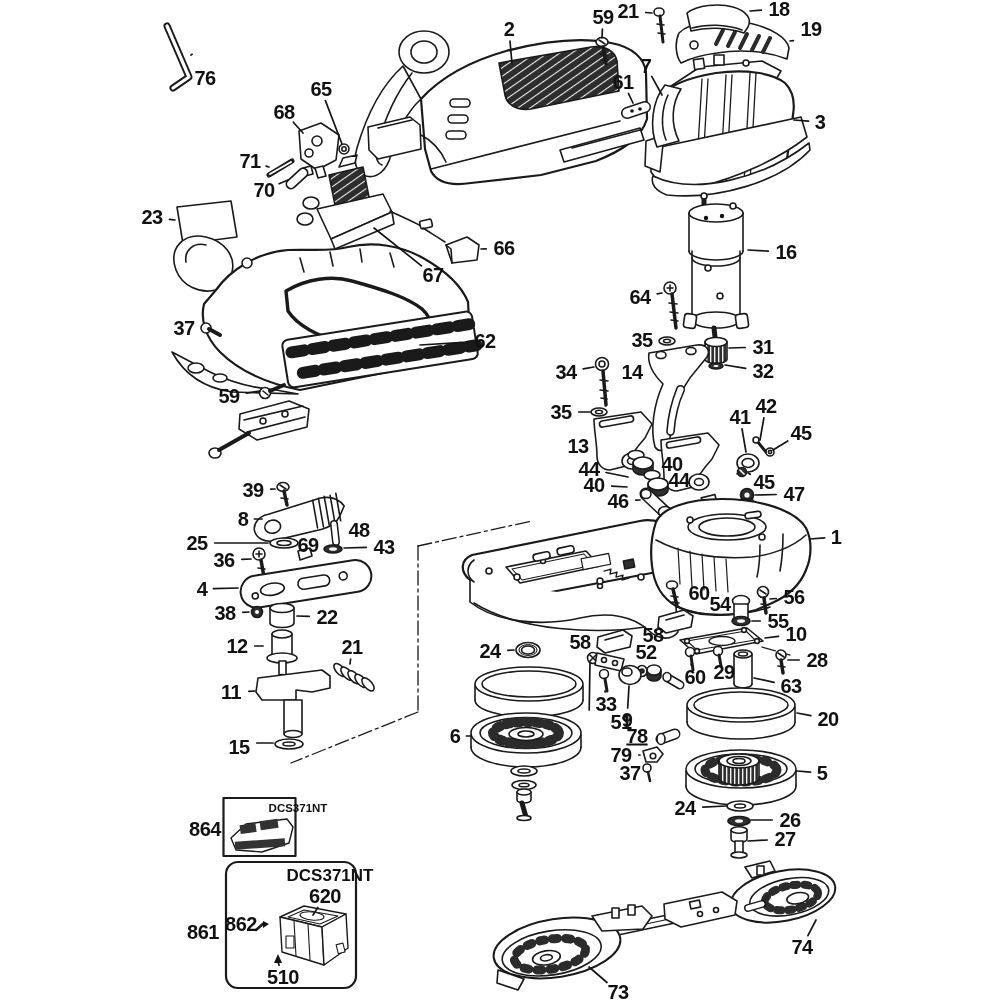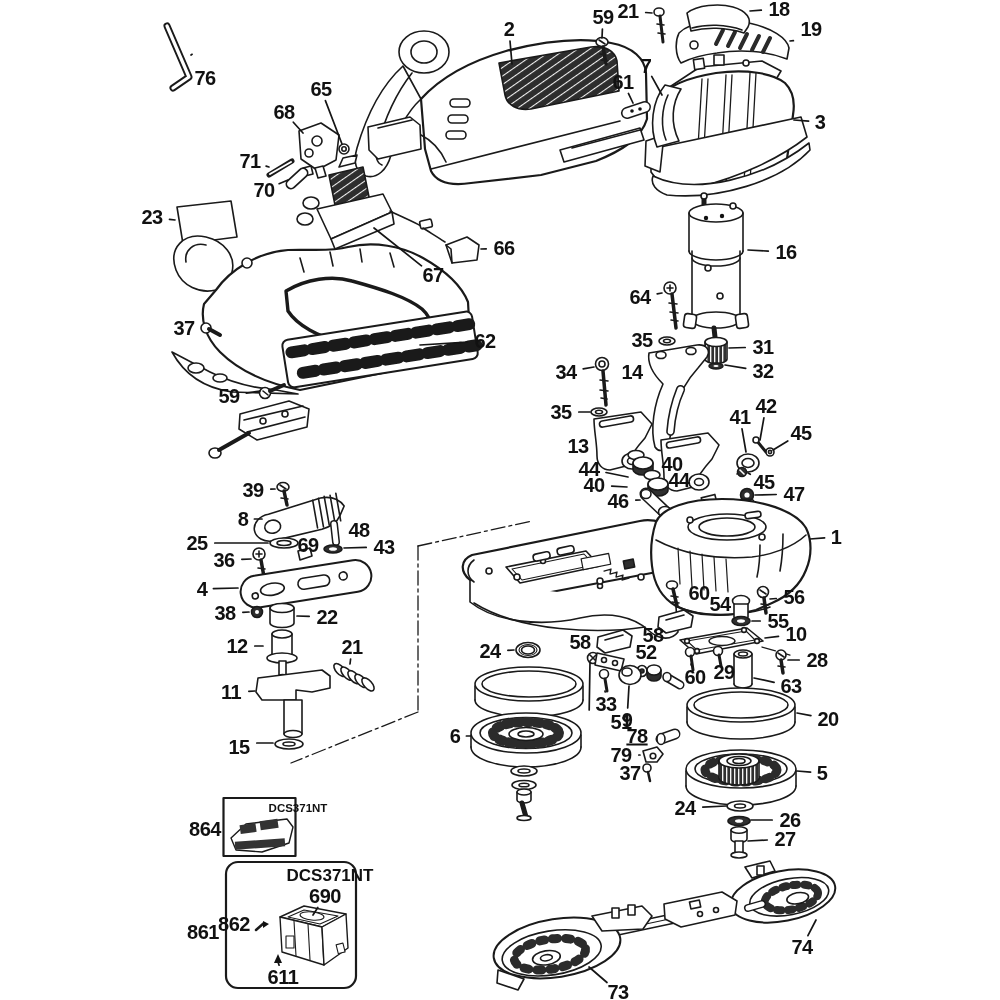--- a/index.html
+++ b/index.html
@@ -664,23 +664,23 @@
       <div class="callout" style="left: 621px; top: 755px;">79</div>
       <div class="callout" style="left: 630px; top: 773px;">37</div>
       <div class="callout" style="left: 822px; top: 773px;">5</div>
       <div class="callout" style="left: 685px; top: 808px;">24</div>
       <div class="callout" style="left: 790px; top: 820px;">26</div>
       <div class="callout" style="left: 785px; top: 839px;">27</div>
       <div class="callout" style="left: 802px; top: 947px;">74</div>
       <div class="callout" style="left: 618px; top: 992px;">73</div>
       <div class="callout" style="left: 205px; top: 829px;">864</div>
       <div class="callout" style="left: 203px; top: 932px;">861</div>
-      <div class="callout" style="left: 325px; top: 896px;">690</div>
-      <div class="callout" style="left: 234px; top: 924px; text-align: center;">862</div>
-      <div class="callout" style="left: 283px; top: 977px;">611</div>
+      <div class="callout" style="left: 325px; top: 896px;">620</div>
+      <div class="callout" style="left: 241px; top: 924px; text-align: center;">862</div>
+      <div class="callout" style="left: 283px; top: 977px;">510</div>
       <div class="callout" style="left: 253px; top: 490px;">39</div>
       <div class="callout" style="left: 243px; top: 519px;">8</div>
       <div class="callout" style="left: 359px; top: 530px;">48</div>
       <div class="callout" style="left: 197px; top: 543px;">25</div>
       <div class="callout" style="left: 308px; top: 545px;">69</div>
       <div class="callout" style="left: 384px; top: 547px;">43</div>
       <div class="callout" style="left: 224px; top: 560px;">36</div>
       <div class="callout" style="left: 202px; top: 589px;">4</div>
       <div class="callout" style="left: 225px; top: 613px;">38</div>
       <div class="callout" style="left: 327px; top: 617px;">22</div>

